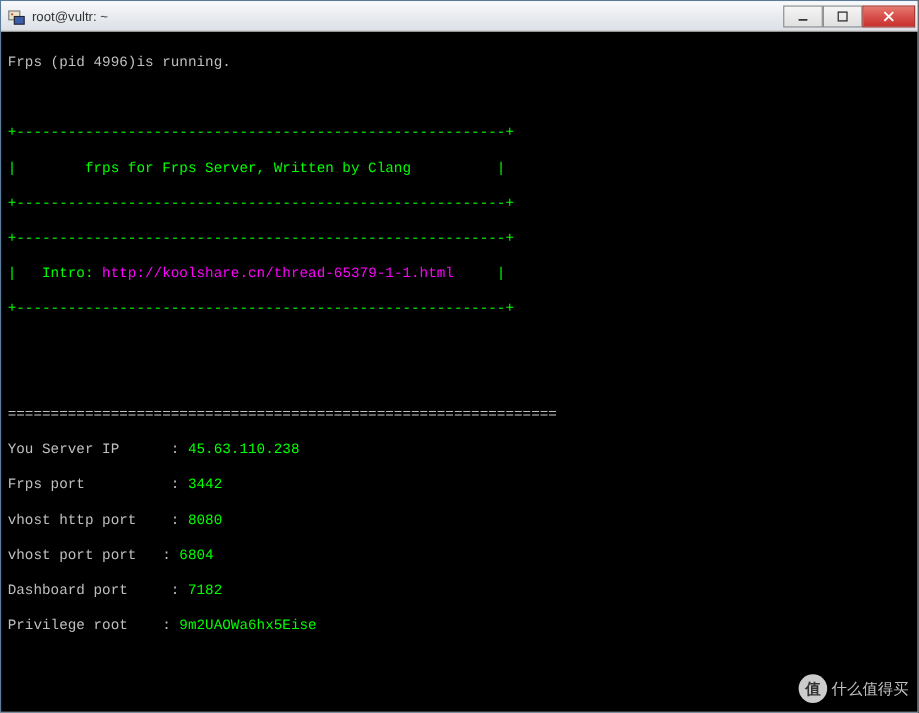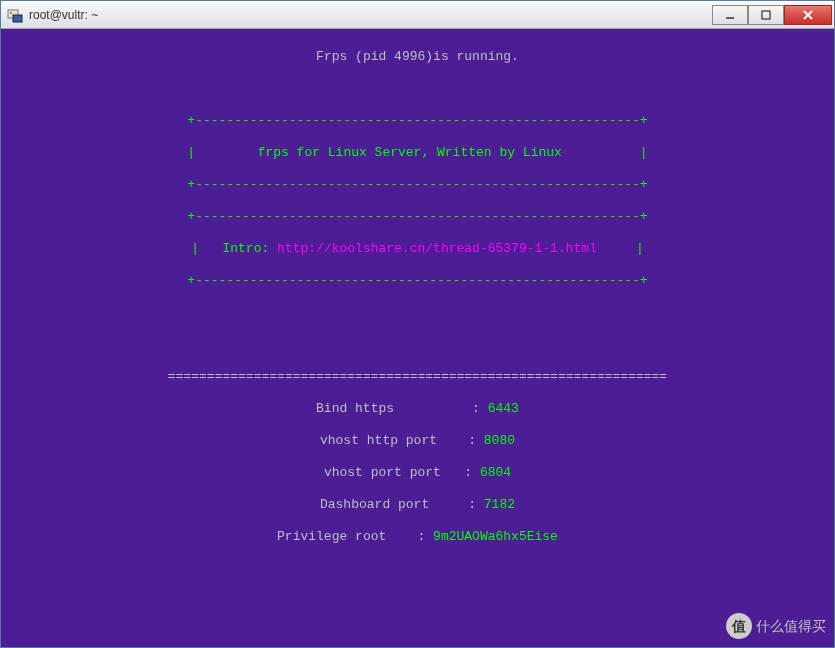--- a/index.html
+++ b/index.html
@@ -60,30 +60,29 @@
     .titlebar-btn.min svg, .titlebar-btn.max svg { width: 10px; height: 10px; }
     .titlebar-btn.close {
       width: 48px;
       background: linear-gradient(to bottom, #e67a6f 0%, #d9534f 45%, #c9302c 100%);
       border-color: #a02820;
       color: #fff;
     }
     .titlebar-btn.close svg { width: 12px; height: 12px; }
     .terminal {
       flex: 1;
-      background: #4c1d95;
+      background: #000000;
       color: #bfbfbf;
       font-family: "Courier New", monospace;
       font-size: 13px;
       line-height: 16px;
       padding: 4px 6px;
       overflow: hidden;
       white-space: pre;
       position: relative;
-      text-align: center;
     }
     .line { white-space: pre; }
     .green { color: #00ff00; }
     .magenta { color: #ff00ff; }
     .watermark {
       position: absolute;
       bottom: 8px;
       right: 8px;
       display: flex;
       align-items: center;
@@ -136,29 +135,30 @@
             <line x1="10" y1="2" x2="2" y2="10" stroke="#fff" stroke-width="1.8"></line>
           </svg>
       </div>
     </div>
   </div>
 
   <div class="terminal">
 <div class="line">Frps (pid 4996)is running.</div>
 <div class="line"> </div>
 <div class="line green">+---------------------------------------------------------+</div>
-<div class="line green">|        frps for Linux Server, Written by Linux          |</div>
+<div class="line green">|        frps for Frps Server, Written by Clang          |</div>
 <div class="line green">+---------------------------------------------------------+</div>
 <div class="line green">+---------------------------------------------------------+</div>
 <div class="line"><span class="green">|   Intro: </span><span class="magenta">http://koolshare.cn/thread-65379-1-1.html</span><span class="green">     |</span></div>
 <div class="line green">+---------------------------------------------------------+</div>
 <div class="line"> </div>
 <div class="line"> </div>
 <div class="line">================================================================</div>
-<div class="line"><span>Bind https          : </span><span class="green">6443</span></div>
+<div class="line"><span>You Server IP      : </span><span class="green">45.63.110.238</span></div>
+<div class="line"><span>Frps port          : </span><span class="green">3442</span></div>
 <div class="line"><span>vhost http port    : </span><span class="green">8080</span></div>
 <div class="line"><span>vhost port port   : </span><span class="green">6804</span></div>
 <div class="line"><span>Dashboard port     : </span><span class="green">7182</span></div>
 <div class="line"><span>Privilege root    : </span><span class="green">9m2UAOWa6hx5Eise</span></div>
 
 
 
 
 
 

